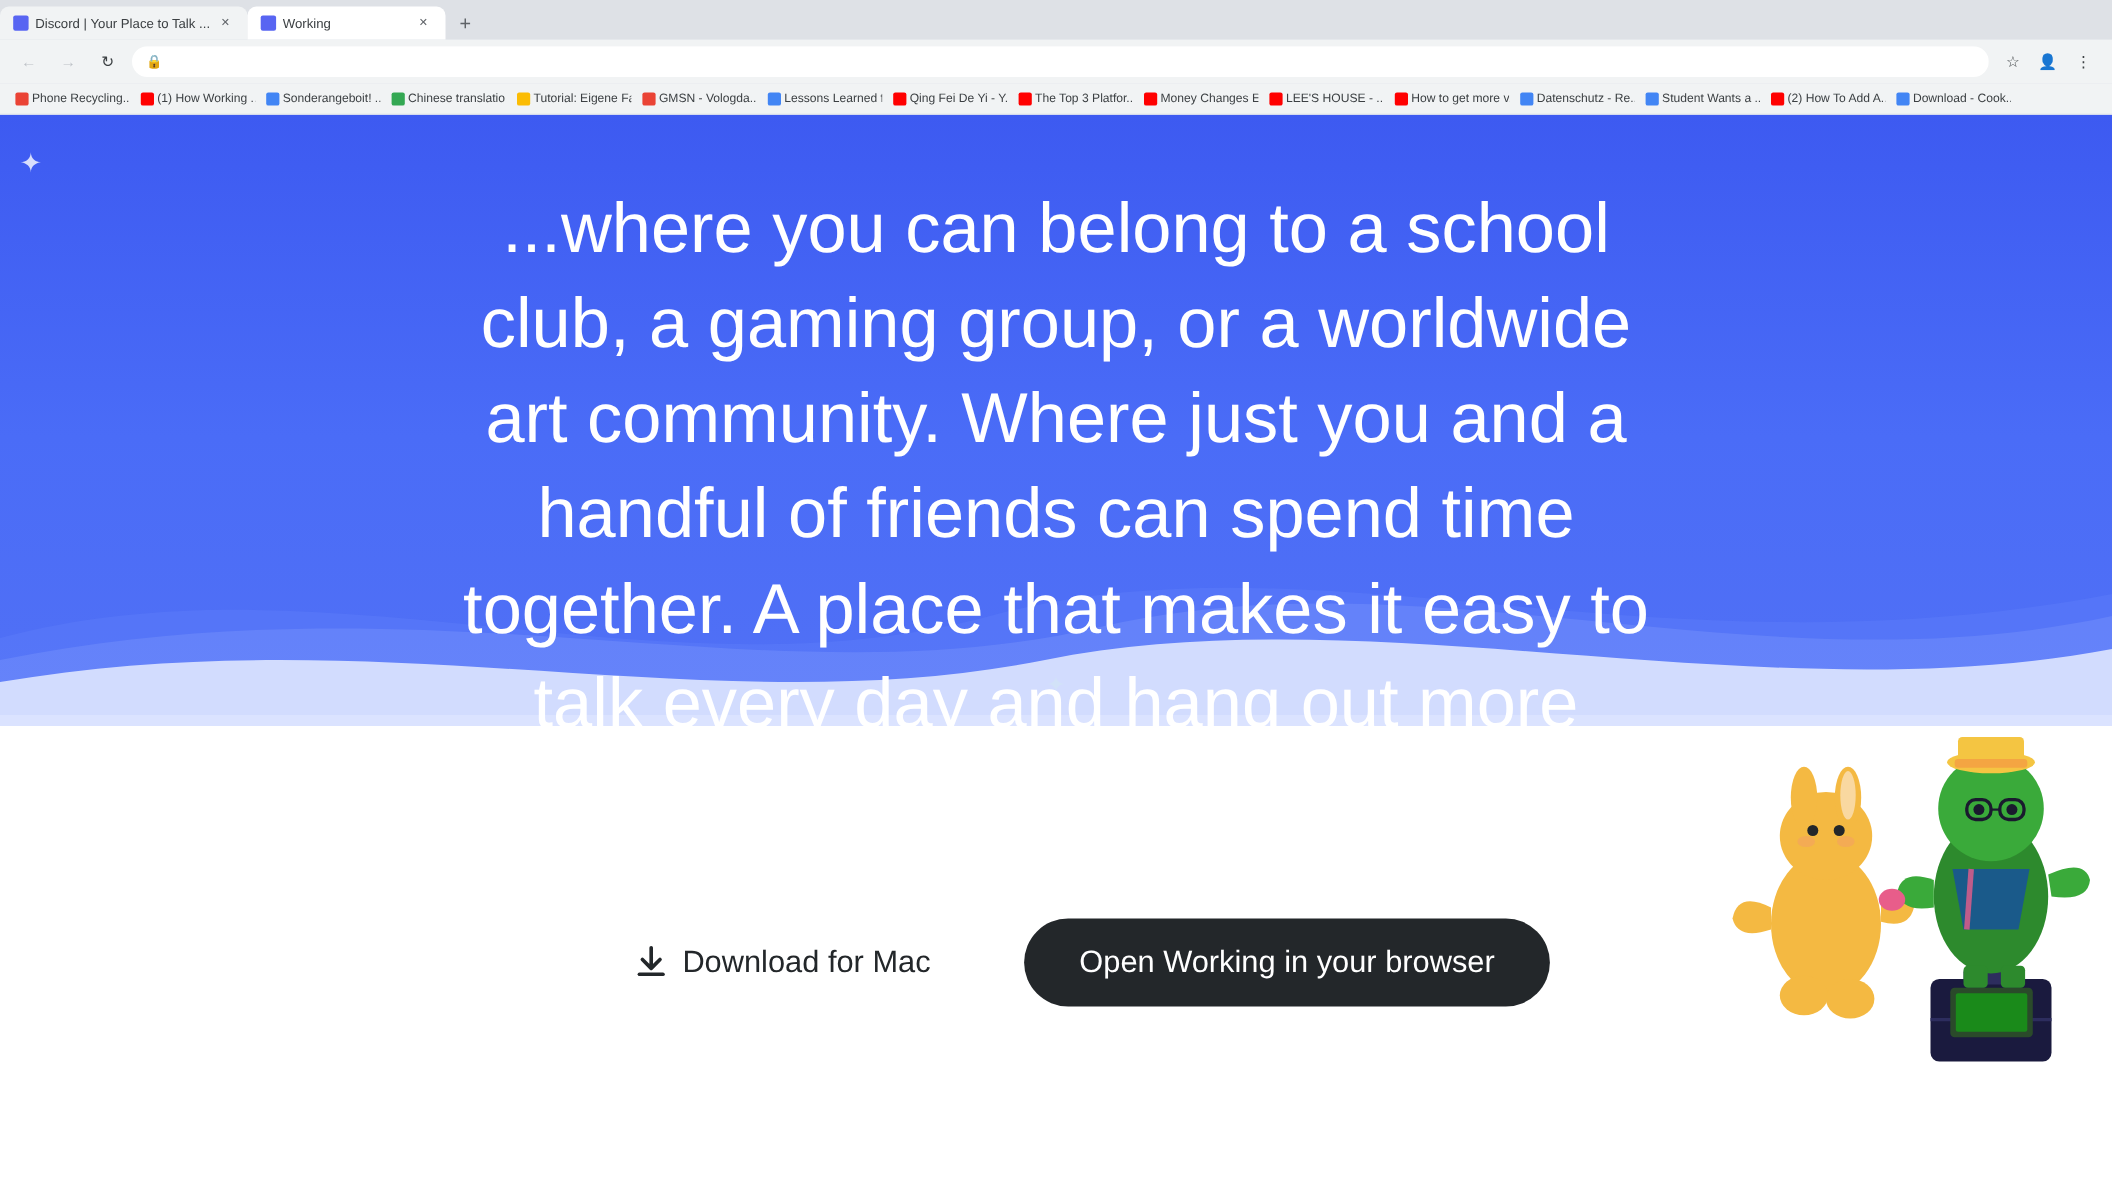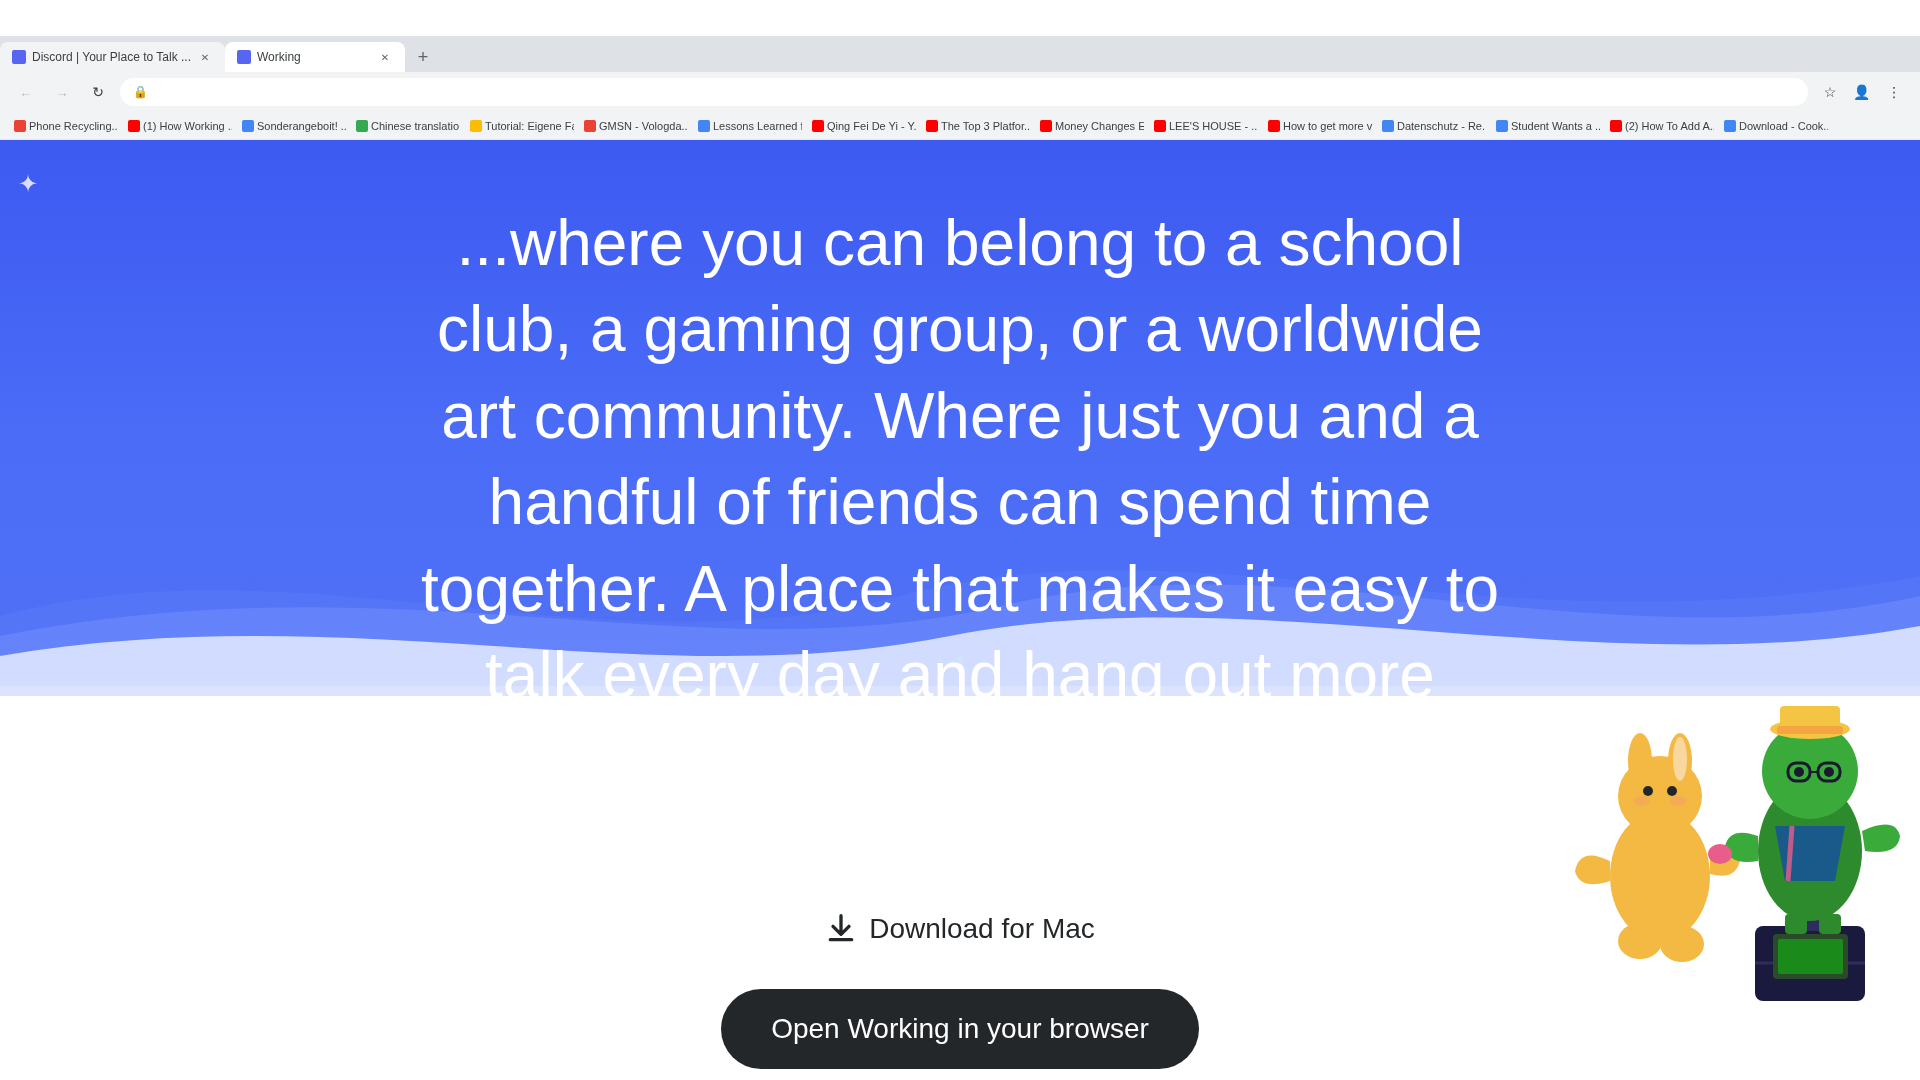--- a/index.html
+++ b/index.html
@@ -13,21 +13,20 @@
       z-index: 100;
     }
 
     .tab-bar {
       display: flex;
       align-items: center;
       height: 36px;
       background: #dee1e6;
       padding: 6px 0 0 0;
       gap: 0;
-      margin-top: 36px;
     }
 
     .tab {
       display: flex;
       align-items: center;
       height: 30px;
       padding: 0 12px;
       background: #f1f3f4;
       border-radius: 8px 8px 0 0;
       font-size: 12px;
@@ -189,24 +188,23 @@
     .hero-text p {
       font-size: 64px;
       font-weight: 500;
       line-height: 1.35;
       color: #ffffff;
     }
 
     .cta-buttons {
       display: flex;
       gap: 20px;
-      margin-top: 44px;
+      margin-top: 26px;
       position: relative;
       z-index: 10;
-      flex-direction: column;
     }
 
     .btn-download {
       display: flex;
       align-items: center;
       gap: 12px;
       padding: 24px 50px;
       background: #ffffff;
       color: #23272a;
       border: none;

